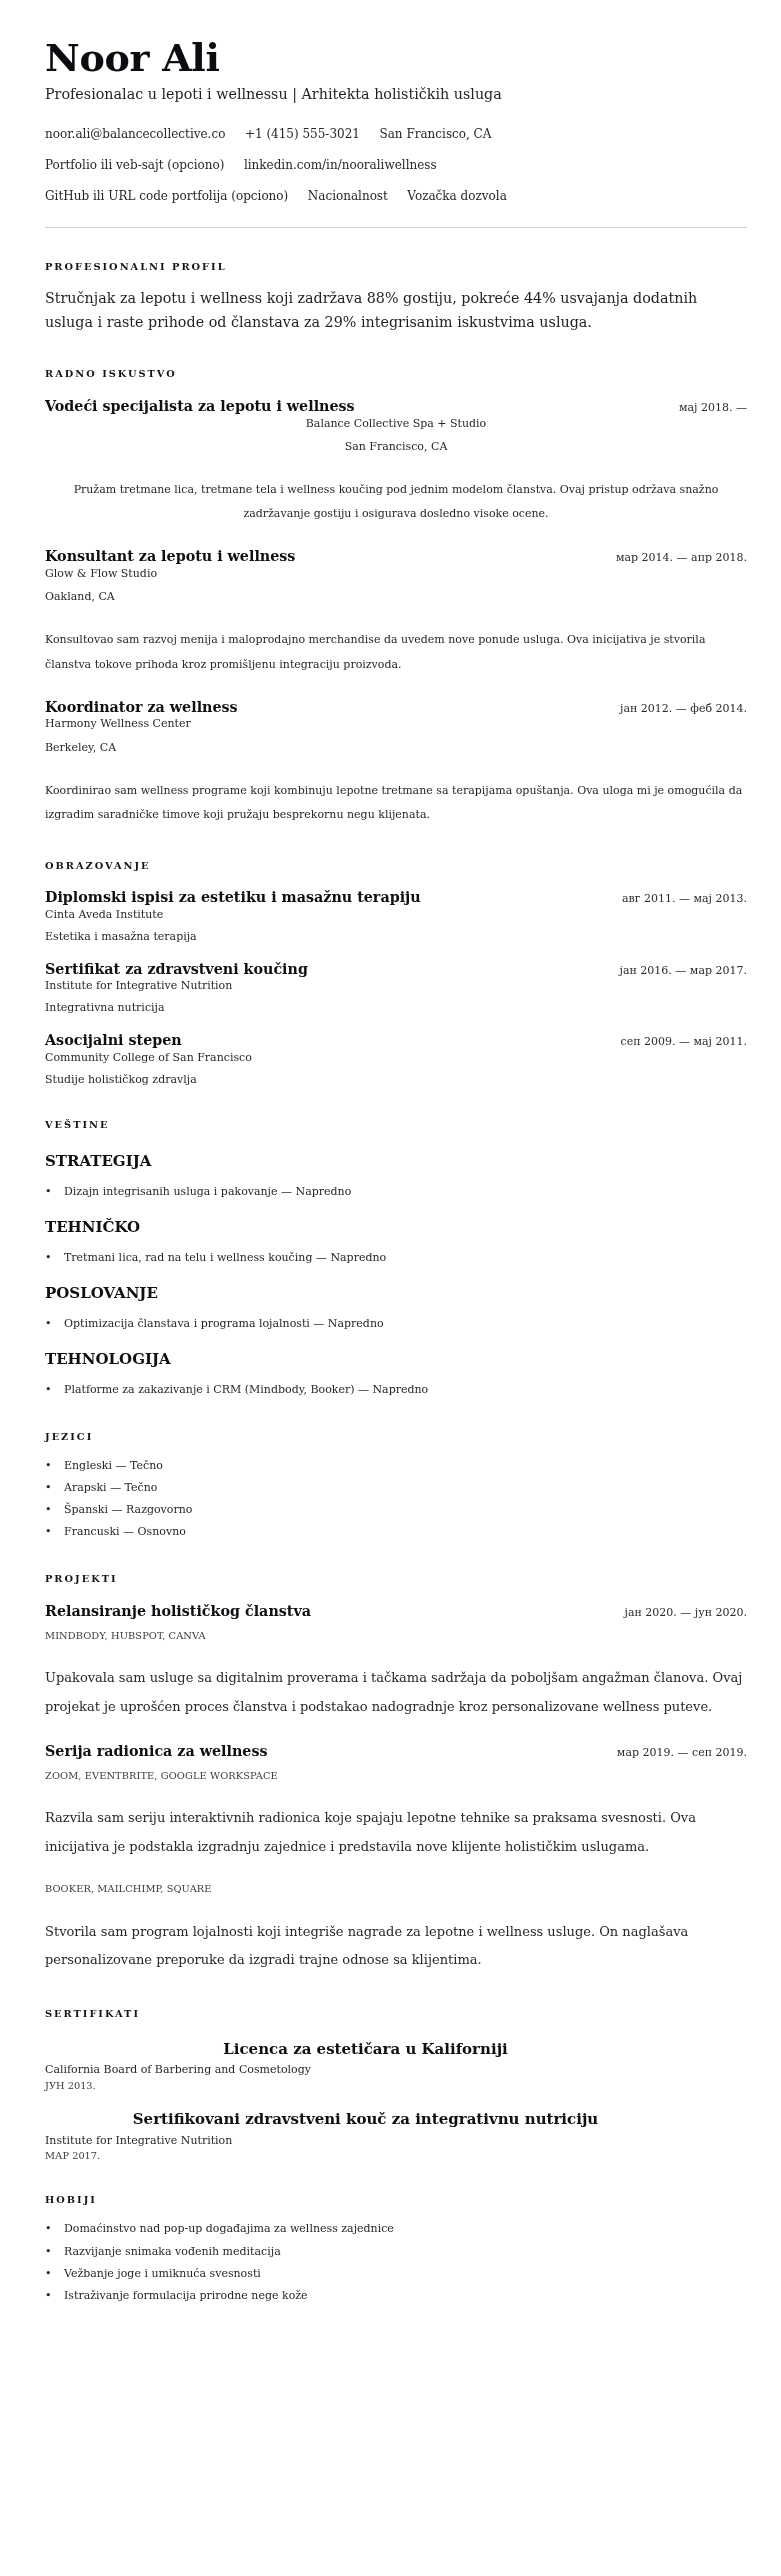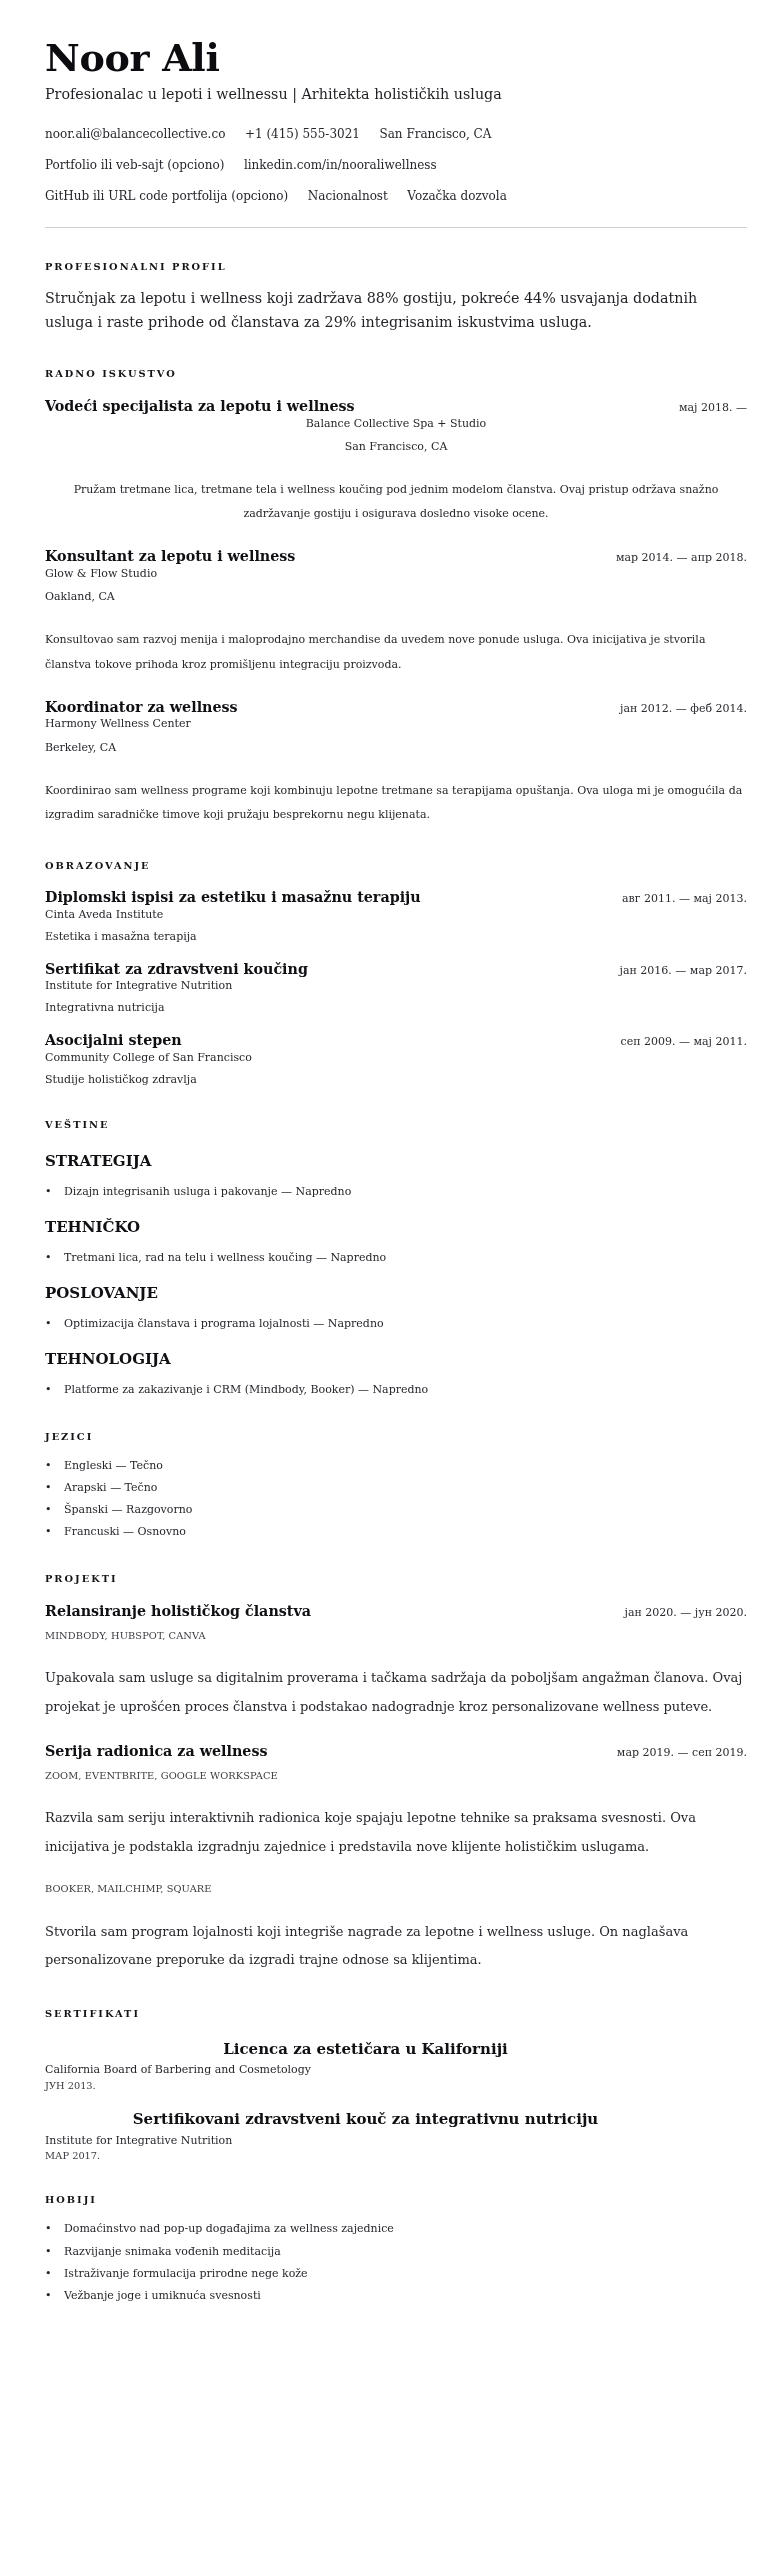--- a/index.html
+++ b/index.html
@@ -229,19 +229,19 @@
       <div class="cert-org">Institute for Integrative Nutrition</div>
       <div class="cert-date">мар 2017.</div>
     </div>
   </section>
 
   <section class="section">
     <h2 class="section-title">Hobiji</h2>
     <ul class="bullets hobby" style="margin-top:17px">
       <li>Domaćinstvo nad pop-up događajima za wellness zajednice</li>
       <li>Razvijanje snimaka vođenih meditacija</li>
+      <li>Vežbanje joge i umiknuća svesnosti</li>
       <li>Istraživanje formulacija prirodne nege kože</li>
-      <li>Vežbanje joge i umiknuća svesnosti</li>
     </ul>
   </section>
 
 </div>
 
 
 </body></html>

